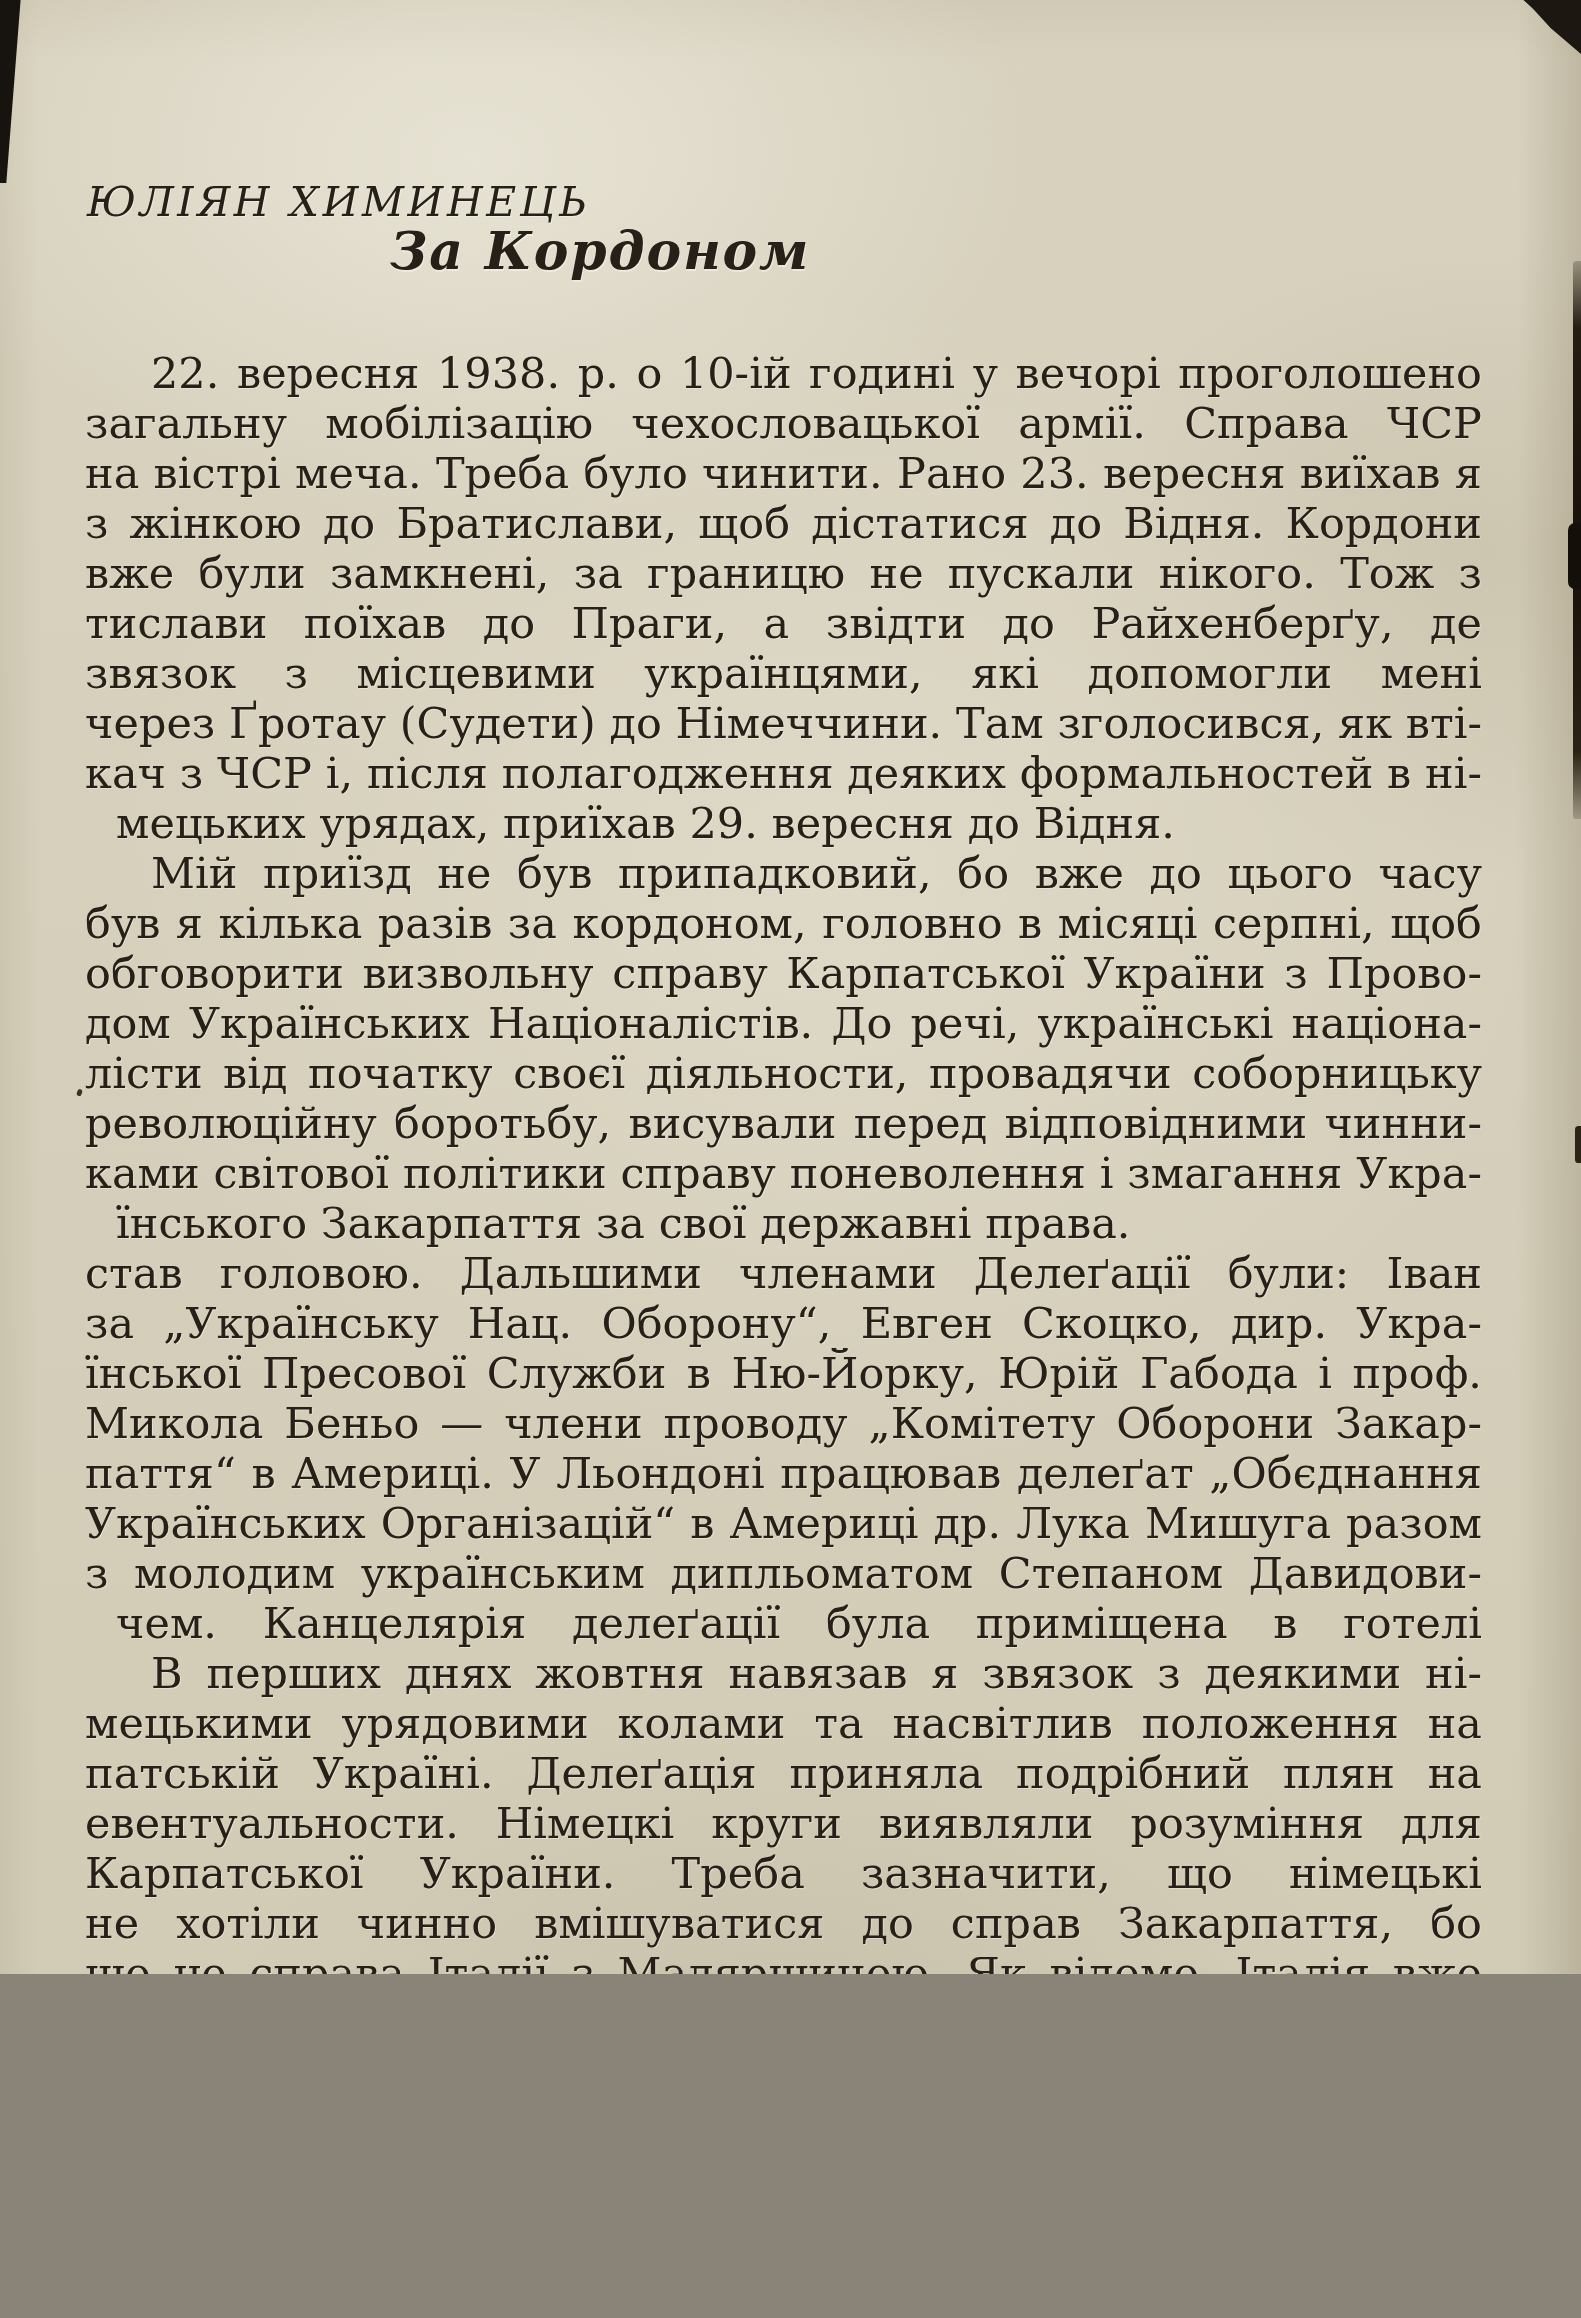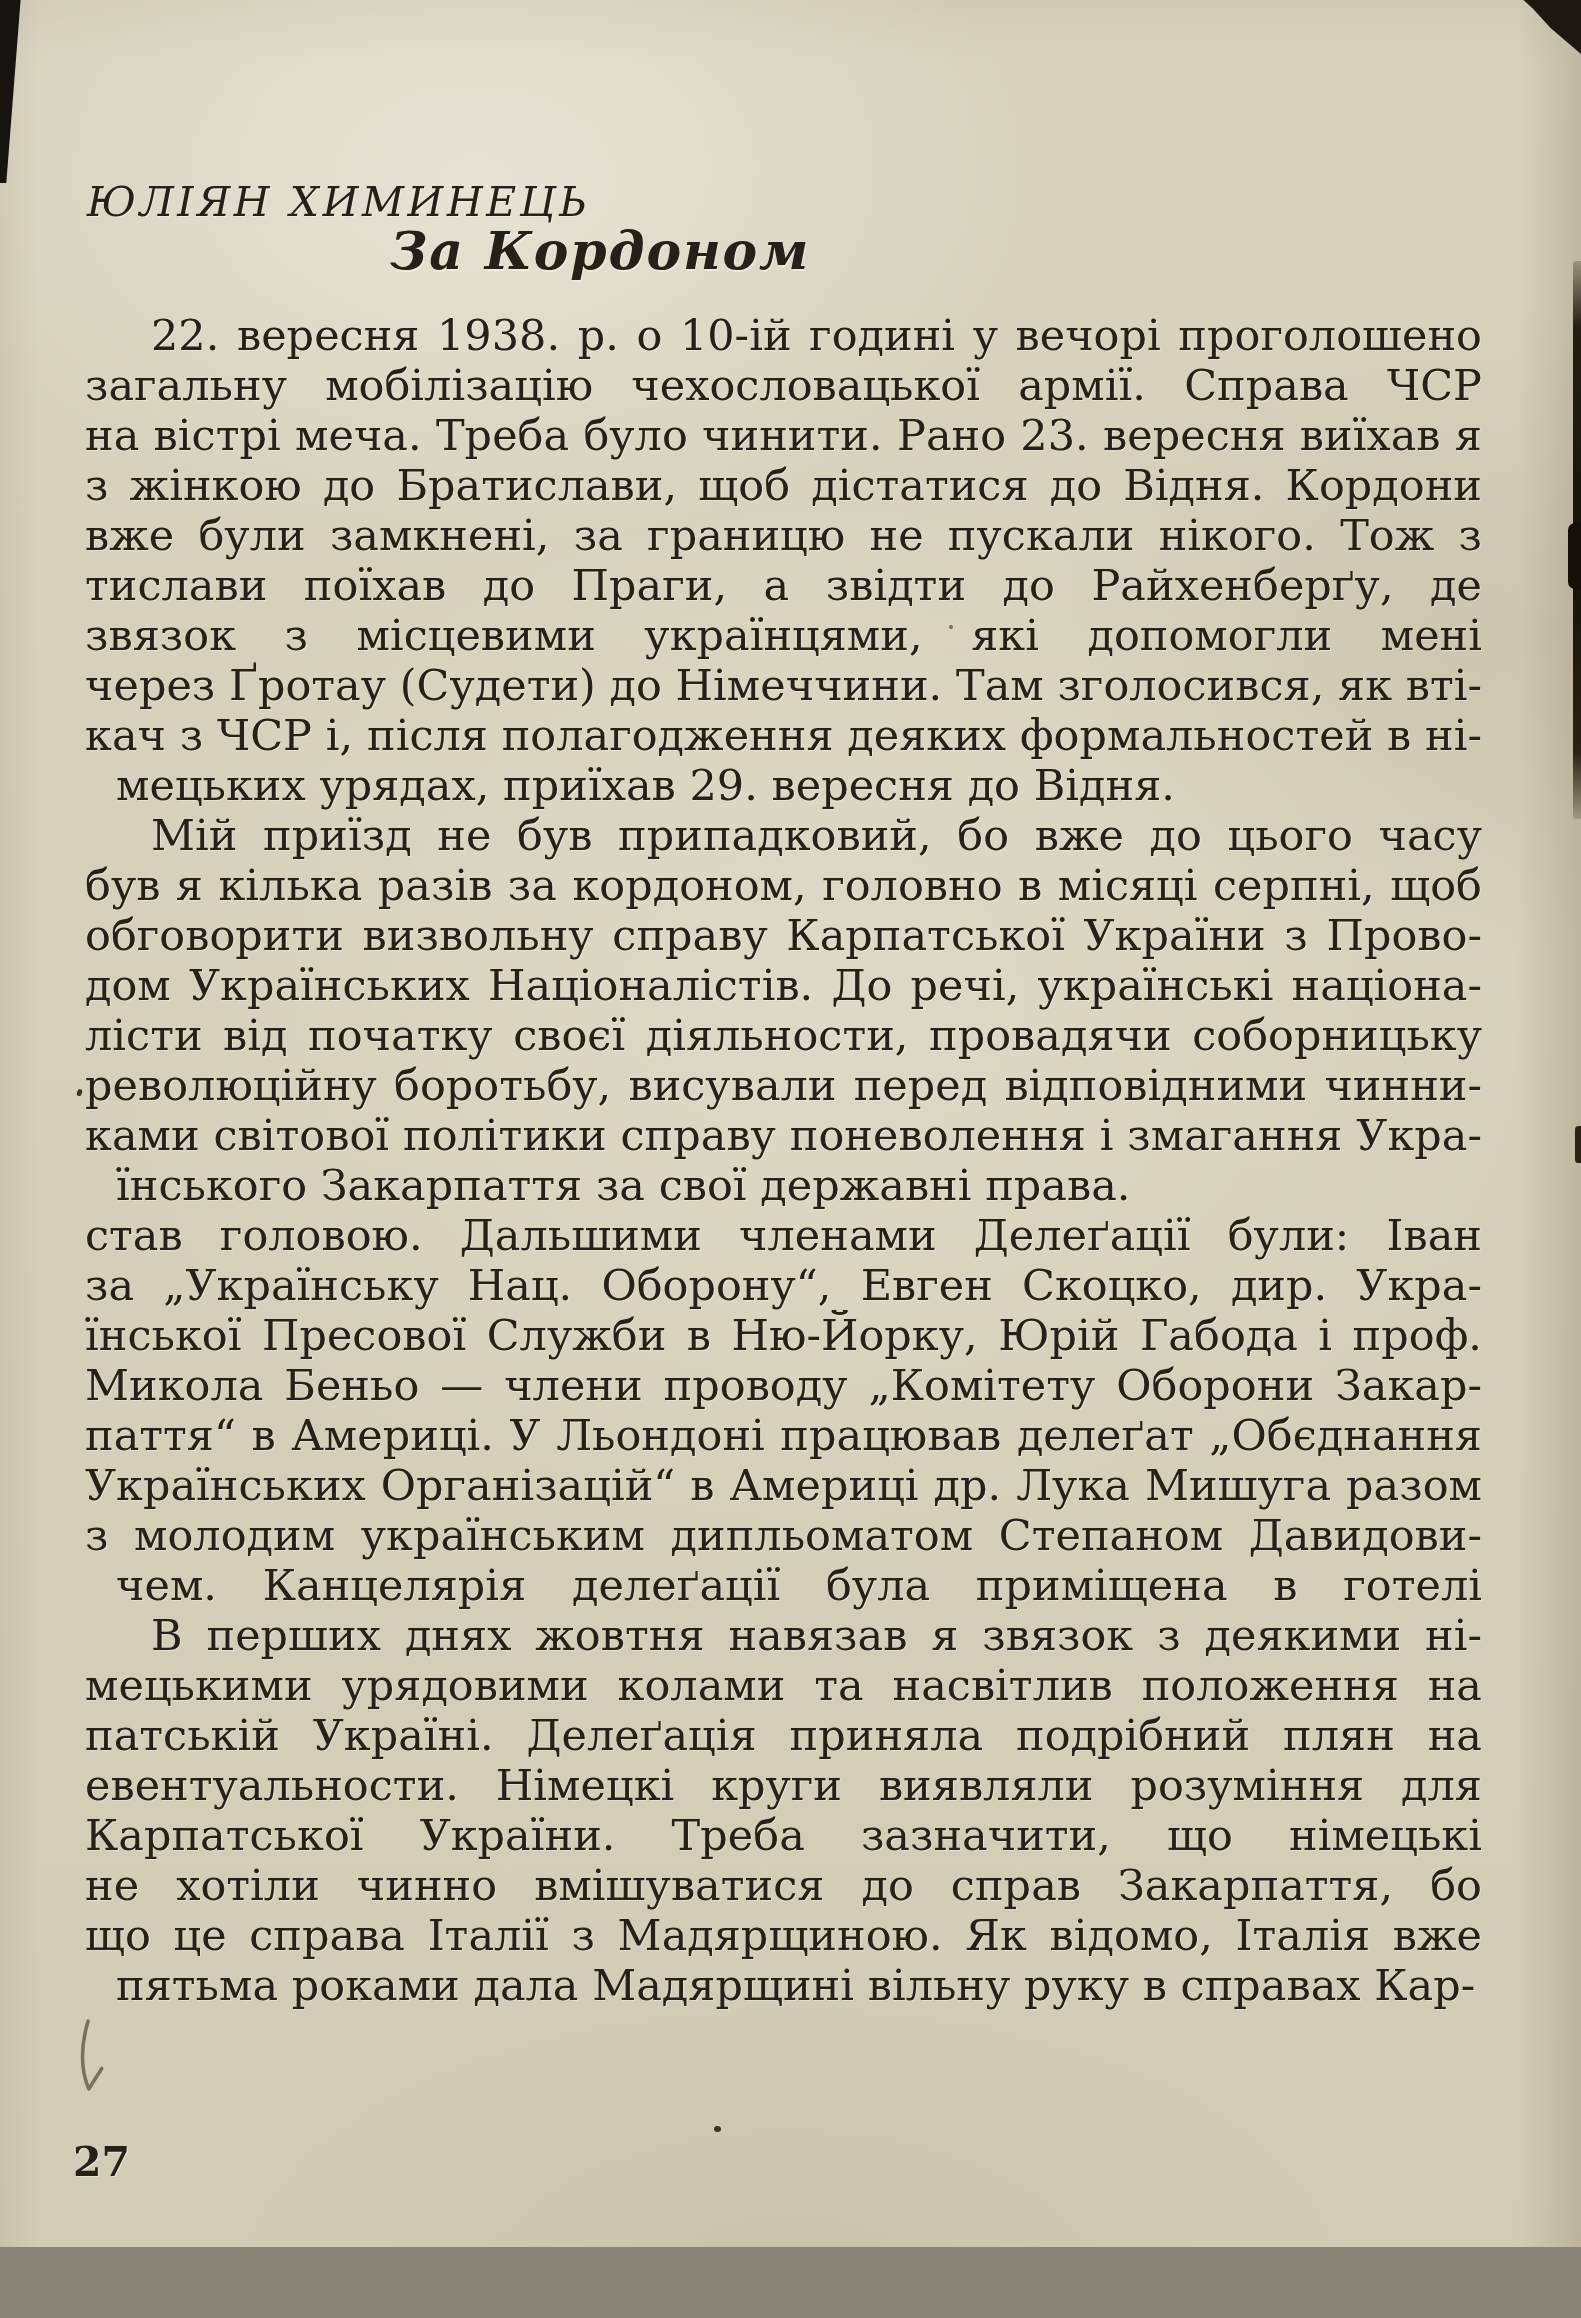--- a/index.html
+++ b/index.html
@@ -1,18 +1,18 @@
 <!DOCTYPE html>
 <html style="font-size:14.3px"><head>
 <meta charset="utf-8">
 <style>
   html,body{margin:0;padding:0;background:#8a8478;}
   .page{
     position:relative;
-    width:1581px;height:2247px;
+    width:1581px;height:1974px;
     overflow:hidden;
     font-family:"DejaVu Serif","Liberation Serif",serif;
     color:#262018;
     background-color:#d5cfbb;
     background-image:
       radial-gradient(ellipse 803px 535px at 30% 8%, rgba(250,248,238,0.45), rgba(250,248,238,0) 70%),
       radial-gradient(ellipse 982px 803px at 52% 45%, rgba(255,252,240,0.22), rgba(255,252,240,0) 75%),
       radial-gradient(ellipse 625px 464px at 94% 28%, rgba(135,118,82,0.12), rgba(135,118,82,0) 70%),
       radial-gradient(ellipse 803px 446px at 50% 102%, rgba(120,104,70,0.10), rgba(120,104,70,0) 70%),
       linear-gradient(to right, rgba(120,104,70,0.10) 0, rgba(120,104,70,0) 40px, rgba(120,104,70,0) 1517px, rgba(95,80,50,0.20) 100%),
@@ -26,21 +26,21 @@
     text-shadow:0.9px 0.9px 0 rgba(252,250,240,0.5);
   }
   .title{
     position:absolute;left:390px;top:220px;
     font-size:52px;font-weight:bold;letter-spacing:1.8px;
     white-space:nowrap;
     text-shadow:0.9px 1.8px 0 rgba(252,250,240,0.45);
     font-style:italic;
   }
   .body-text{
-    position:absolute;left:85px;top:310px;width:1397px;
+    position:absolute;left:85px;top:348px;width:1397px;
     text-shadow:0.9px 0.9px 0 rgba(252,250,240,0.4);
   }
   .paragraph{margin:0;}
   .line{
     font-size:43px;line-height:50px;height:50px;
     text-align:justify;text-align-last:justify;
     overflow:hidden;white-space:normal;
   }
   .line.first{text-indent:66px;}
   .line.last{text-align-last:left;margin-left:31px;}

